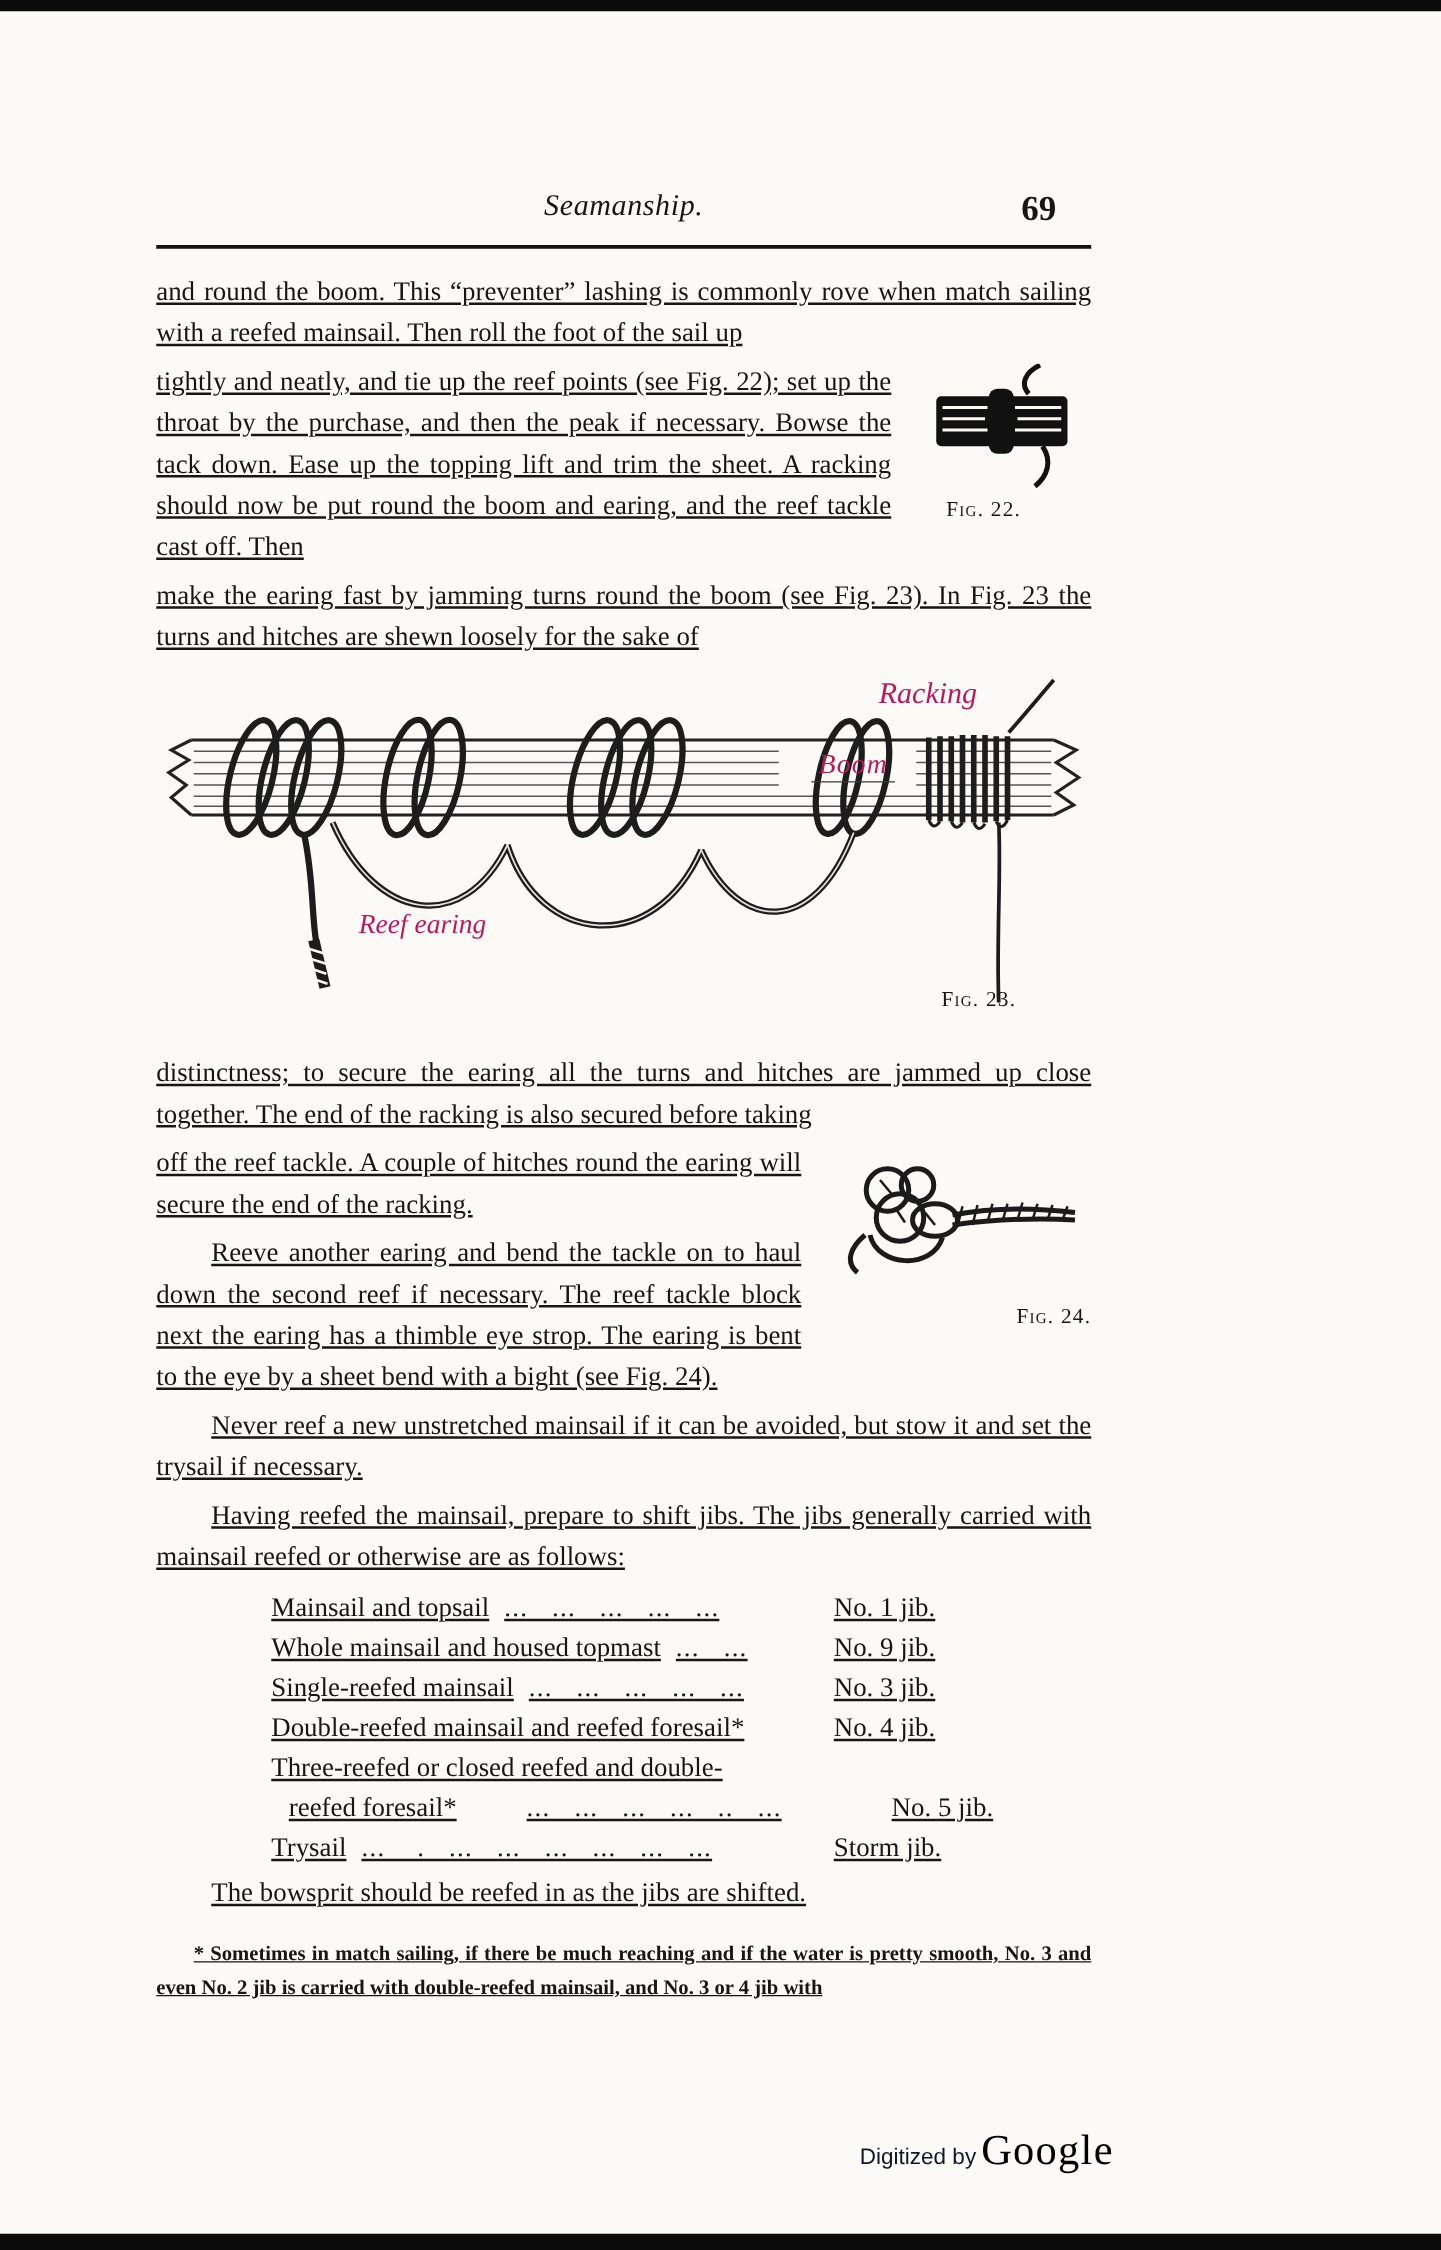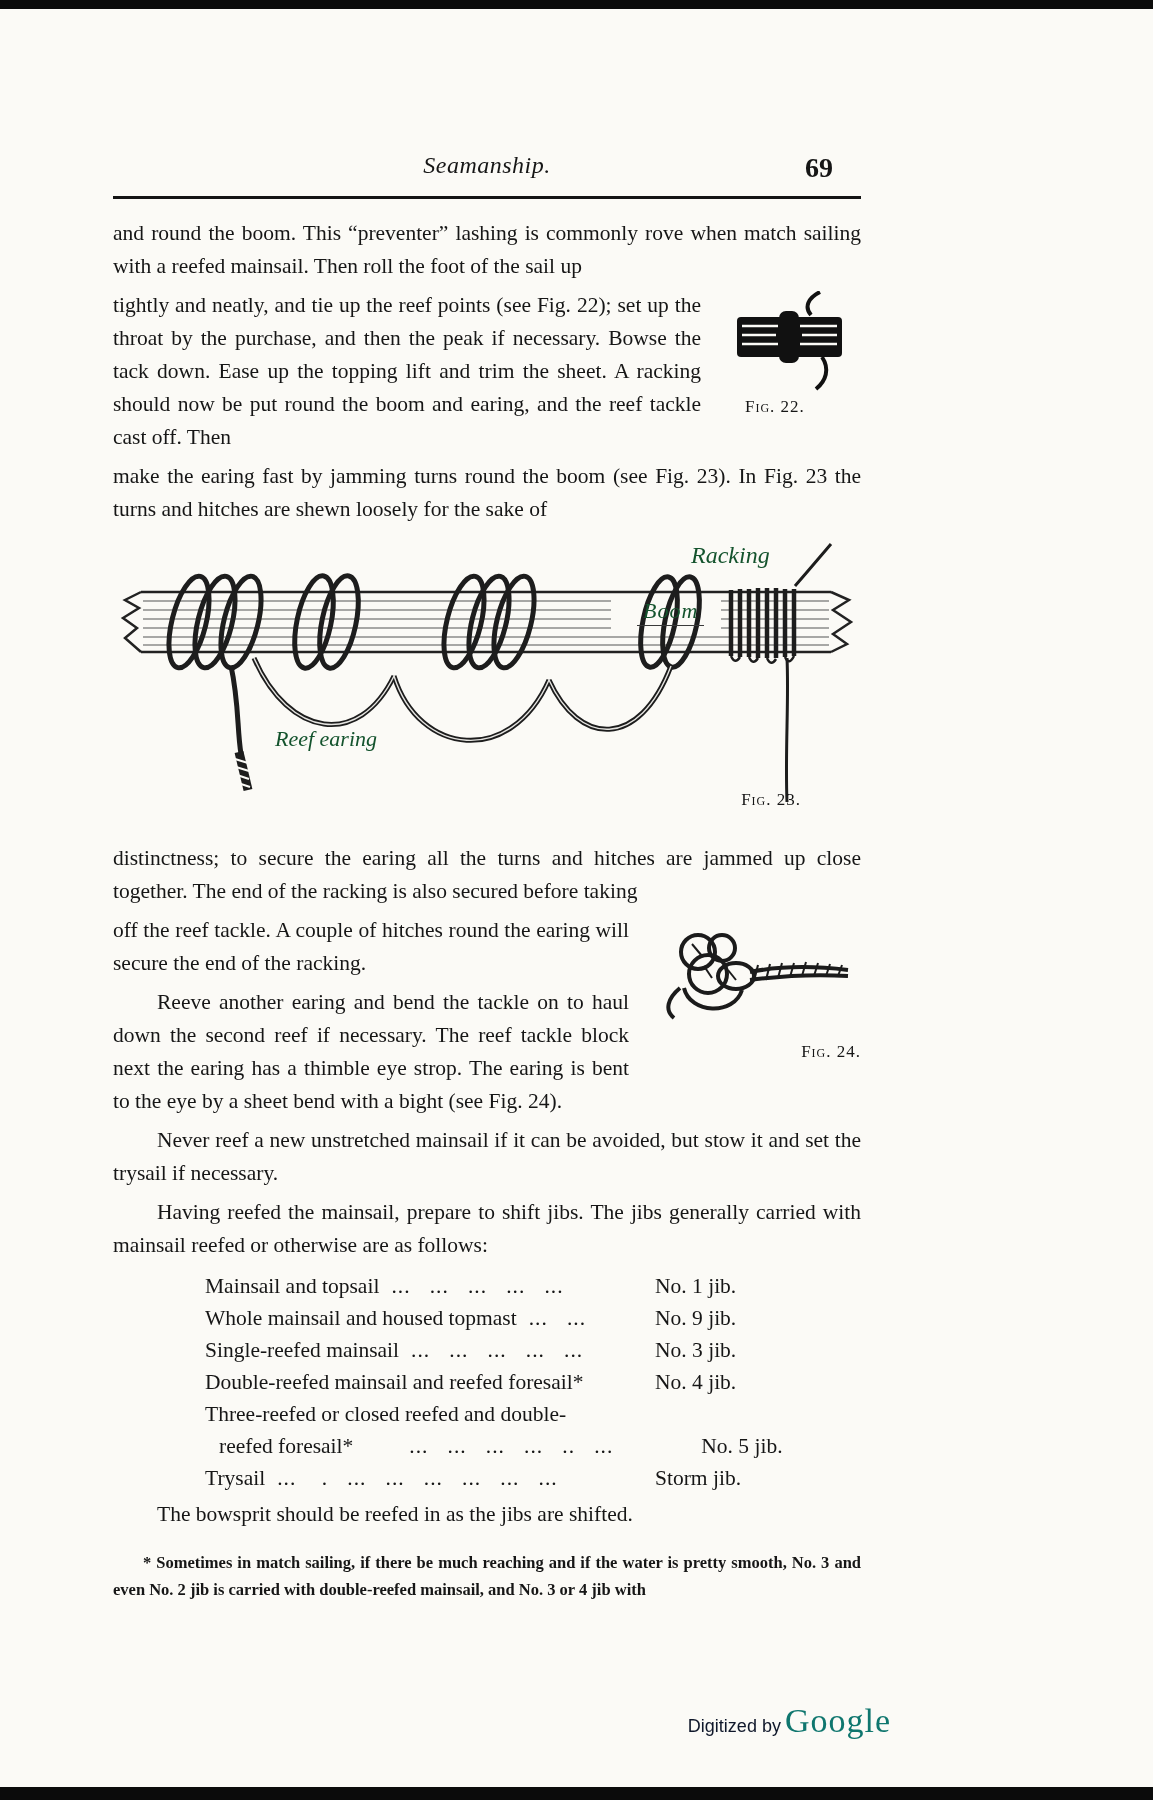--- a/index.html
+++ b/index.html
@@ -10,21 +10,21 @@
     font-family:"Liberation Serif","DejaVu Serif",serif;
     color:#161616;
     position:relative;
     overflow:hidden;
   }
   .edge-bar { position:absolute; left:0; width:1153px; background:#0b0b0b; }
   .edge-top { top:0; height:9px; }
   .edge-bottom { bottom:0; height:13px; }
 
   .content {
-    position:absolute; left:113px; top:152px; width:748px;
+    position:absolute; left:125px; top:152px; width:748px;text-decoration:underline;
   }
   .header-row { position:relative; height:32px; }
   .running-head {
     position:absolute; left:0; right:0; text-align:center;
     font-style:italic; font-size:24px; letter-spacing:0.5px;
   }
   .page-num {
     position:absolute; right:28px; top:0;
     font-weight:bold; font-size:28px;
   }
@@ -43,21 +43,21 @@
   }
   .figcap {
     display:block; font-variant:small-caps; font-size:17px;
     letter-spacing:1px; margin-top:2px; text-align:right;
   }
   .fig22-cap { text-align:left; padding-left:26px; }
 
   
   .fig23-wrap { position:relative; height:302px; margin:10px 0 4px 0; clear:both; }
   .fig23-svg { position:absolute; left:6px; top:4px; }
-  .fig-label { position:absolute; font-style:italic; color:#14532d; }
+  .fig-label { position:absolute; font-style:italic; color:#be185d; }
   .lab-racking { left:578px; top:6px;  font-size:24px; }
   .lab-boom    { left:524px; top:62px; font-size:22px; letter-spacing:1px; border-bottom:1.5px solid #3a3a3a; padding:0 6px 1px 6px; }
   .lab-earing  { left:162px; top:190px; font-size:22px; }
   .fig23-cap   { position:absolute; left:0; right:60px; top:252px; }
 
   
   .fig24-float {
     float:right; width:218px; margin:4px 0 17px 14px; text-align:center;
   }
 
@@ -74,21 +74,21 @@
     margin-top:18px;
     font-size:16.5px; font-weight:bold; line-height:27px;
     text-align:justify; text-indent:30px;
   }
 
   .watermark {
     position:absolute; right:262px; bottom:60px;
     white-space:nowrap;
   }
   .wm-digitized { font-size:18px; color:#0f172a; font-family:"Liberation Sans",sans-serif; }
-  .wm-google { font-size:34px; color:#0f766e; font-family:"Liberation Serif",serif; letter-spacing:1px; }
+  .wm-google { font-size:34px; color:#000000; font-family:"Liberation Serif",serif; letter-spacing:1px; }
 
   .clear { clear:both; }
 </style>
 </head>
 <body>
 
 <div class="edge-bar edge-top"></div>
 
 <div class="content">
 

